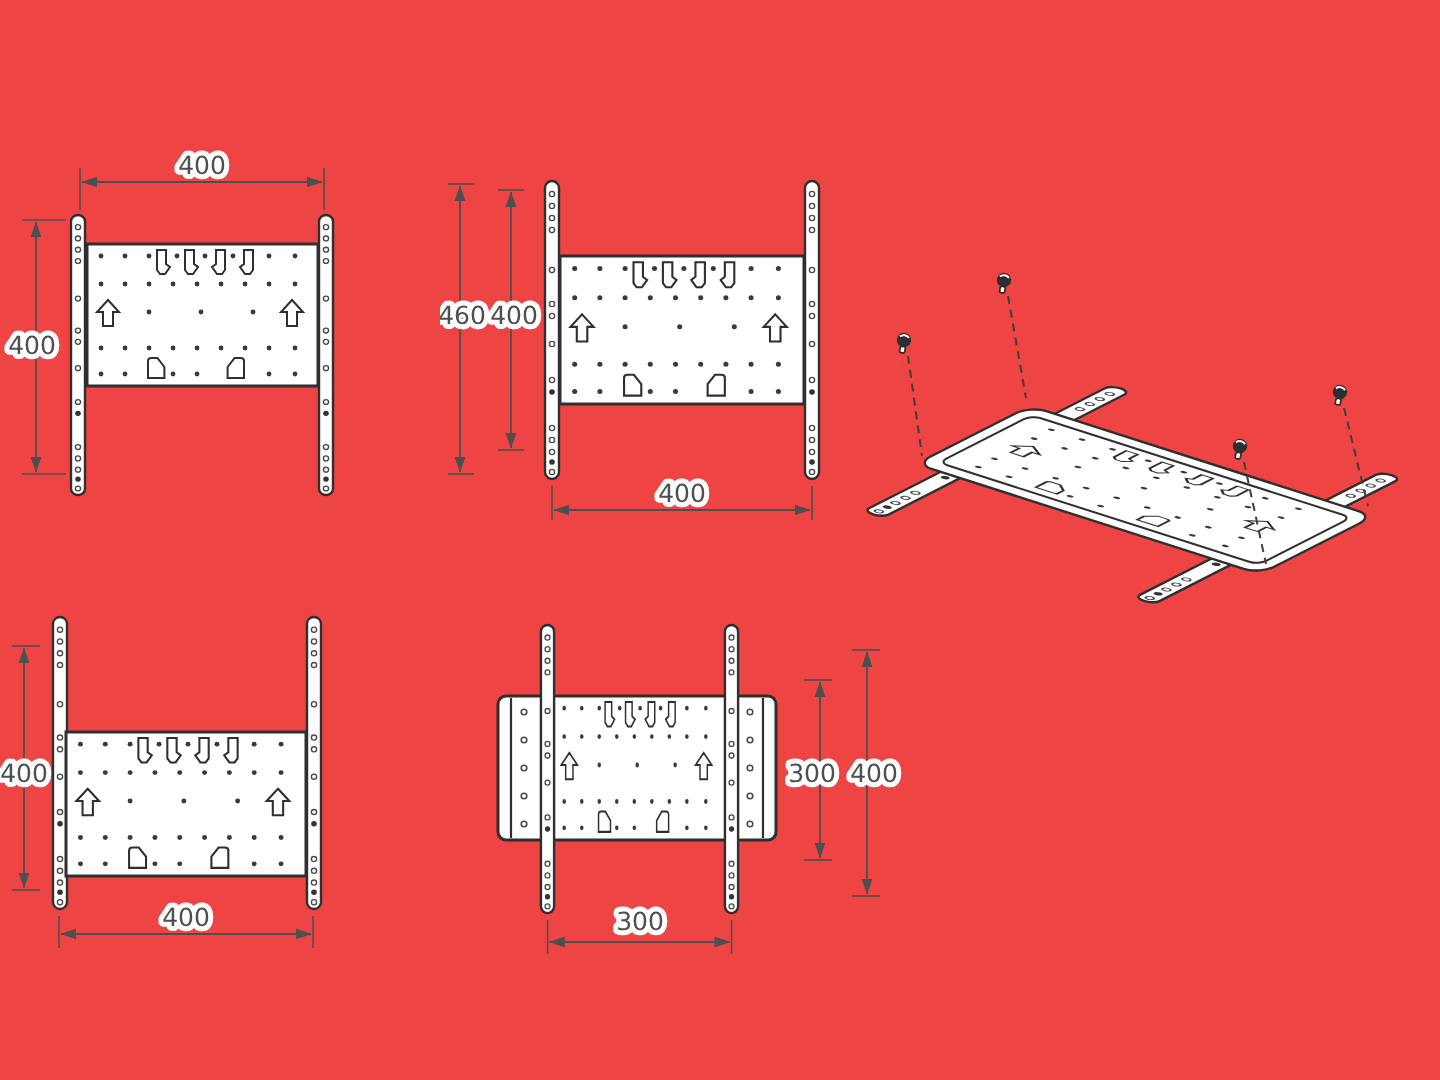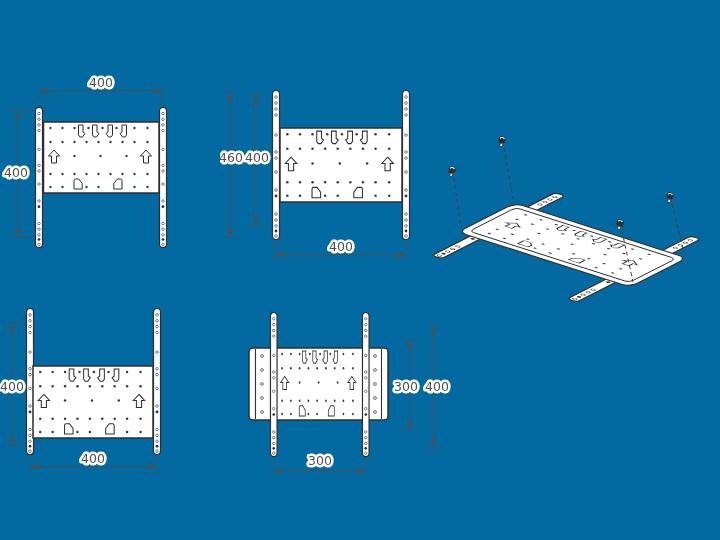--- a/index.html
+++ b/index.html
@@ -1,16 +1,16 @@
 <!DOCTYPE html>
 <html><head>
 <meta charset="utf-8">
 <style>
   html,body { margin:0; padding:0; background:#ffffff; }
-  .stage { position:relative; width:720px; height:540px; background:#0369a1; overflow:hidden;
+  .stage { position:relative; width:720px; height:540px; background:#ef4444; overflow:hidden;
            font-family:"DejaVu Sans",sans-serif; }
   .fig { position:absolute; }
   .ext     { stroke:#4f4f4f; stroke-width:0.8; }
   .dimline { stroke:#4f4f4f; stroke-width:0.9; }
   .dash    { stroke:#3f3f3f; stroke-width:1; stroke-dasharray:4 3; fill:none; }
   .dimtext { font-size:12.5px; fill:#4f4f4f; text-anchor:middle;
              paint-order:stroke; stroke:#ffffff; stroke-width:5px; stroke-linejoin:round;
              font-family:"DejaVu Sans",sans-serif; }
   .plate       { fill:#ffffff; stroke:#2f2f2f; stroke-width:1.5; }
   .edge        { stroke:#2f2f2f; stroke-width:1.1; }

